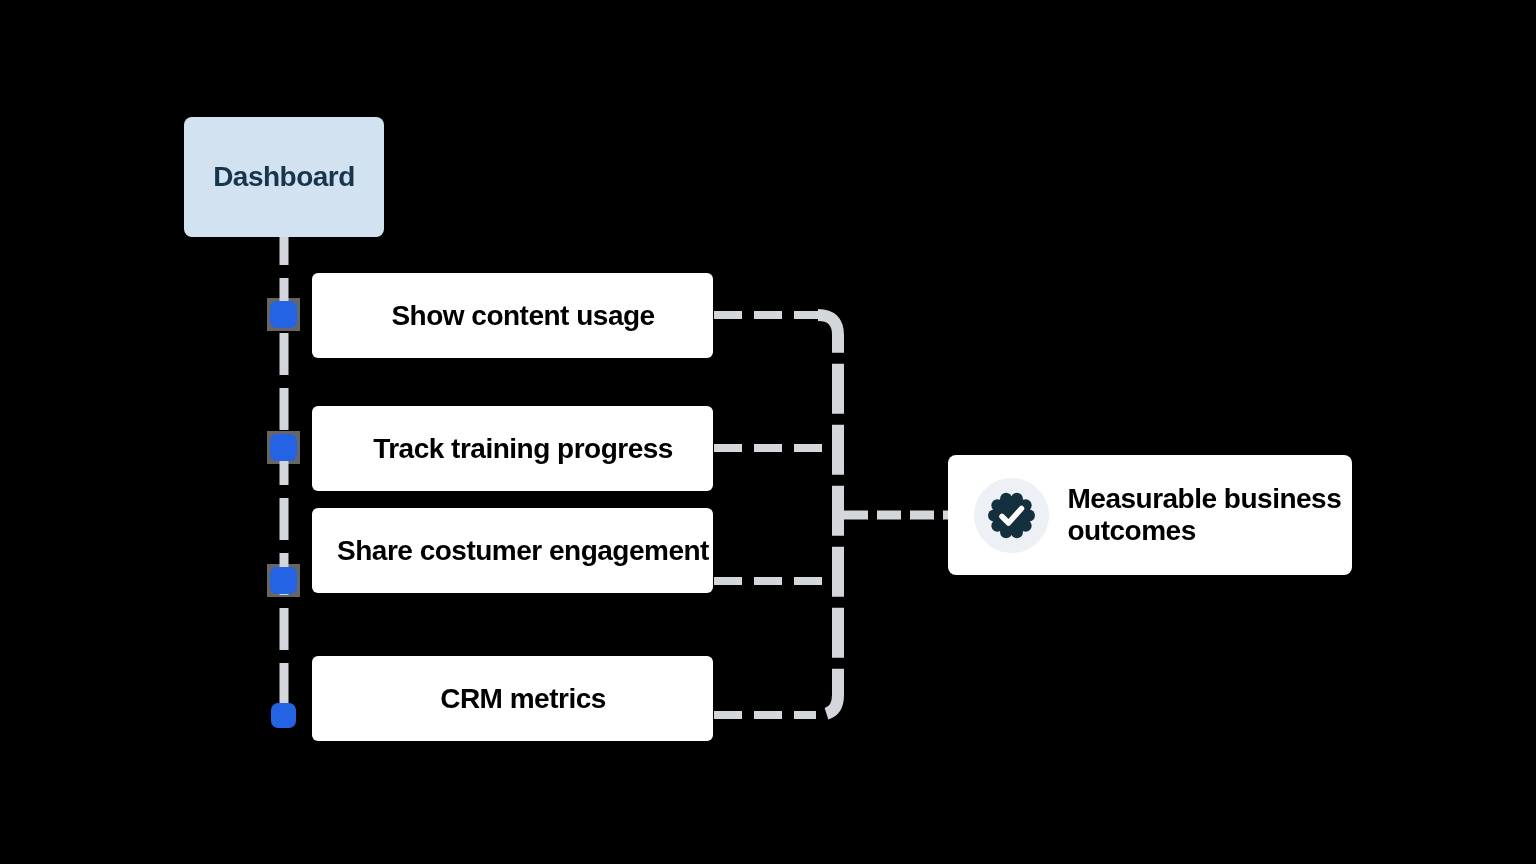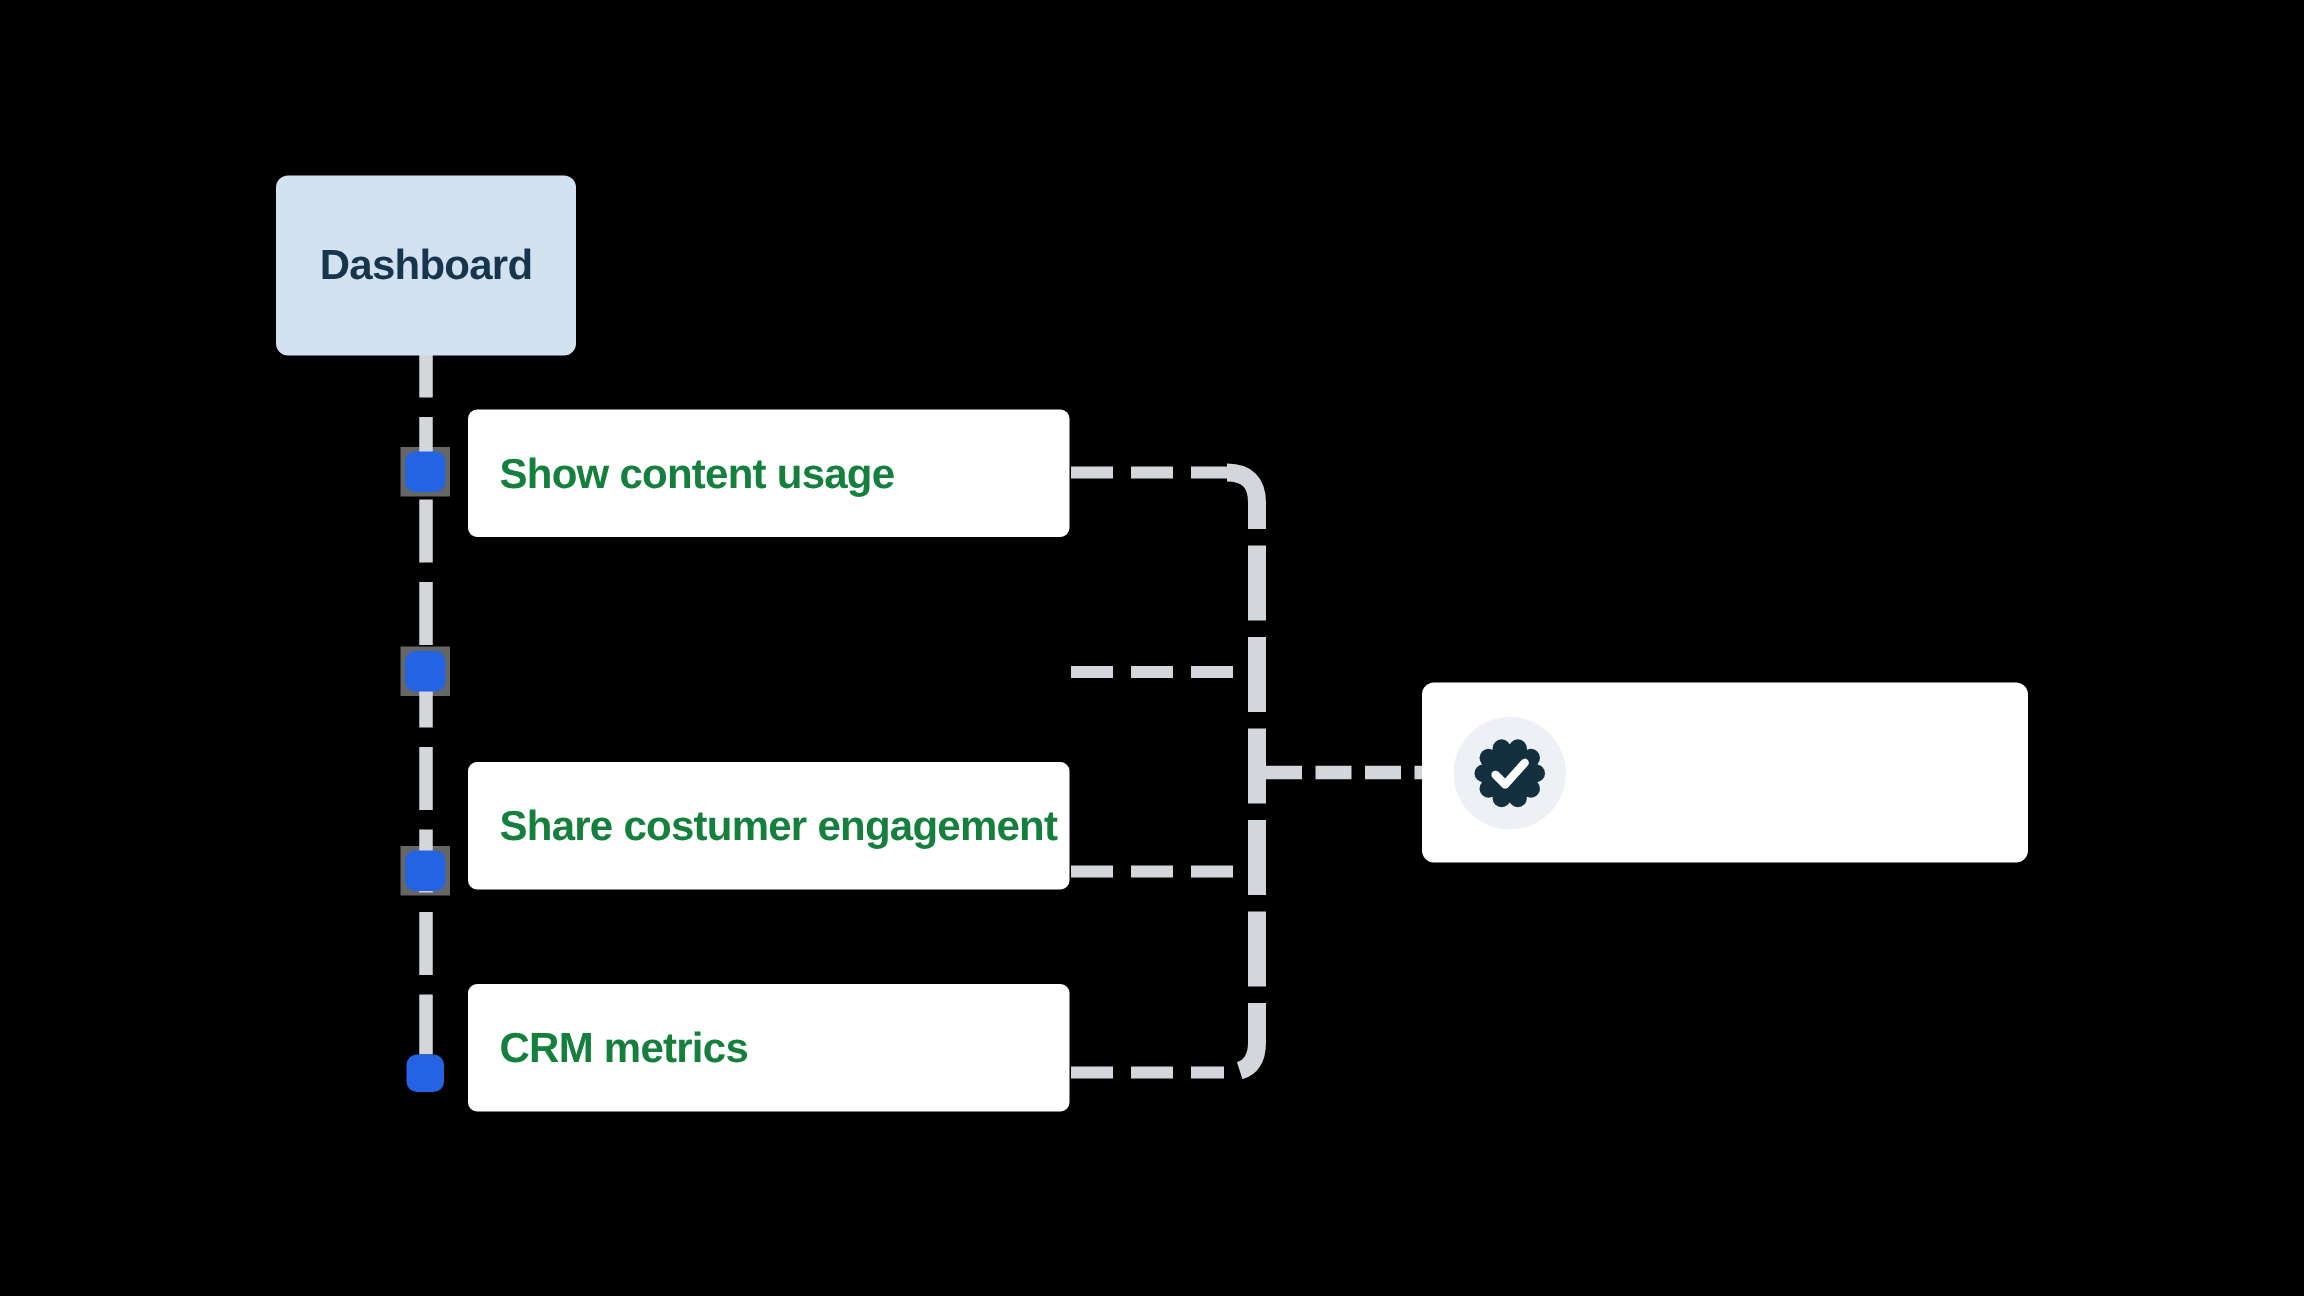--- a/index.html
+++ b/index.html
@@ -59,22 +59,23 @@
 
   
   .node {
     position: absolute;
     box-sizing: border-box;
     display: flex;
     align-items: center;
     font-weight: 700;
     font-size: 28px;
     letter-spacing: -0.5px;
-    color: #15803d;
+    color: #000000;
     z-index: 2;
+    justify-content: center;
   }
   .root-node {
     left: 184px;
     top: 117px;
     width: 200px;
     height: 120px;
     background: #d3e2f0;
     border-radius: 8px;
     justify-content: center;
     color: #17364e;
@@ -145,20 +146,23 @@
   <div class="marker-dot dot-3"></div>
   <div class="marker-dot dot-4"></div>
 
   <div class="node root-node">
     <span>Dashboard</span>
   </div>
 
   <div class="node item-node item-1">
     <span>Show content usage</span>
   </div>
+  <div class="node item-node item-2">
+    <span>Track training progress</span>
+  </div>
   <div class="node item-node item-3">
     <span>Share costumer engagement</span>
   </div>
   <div class="node item-node item-4">
     <span>CRM metrics</span>
   </div>
 
   <div class="node outcome-node">
     <svg class="badge-circle" viewBox="0 0 75 75">
       <circle cx="37.5" cy="37.5" r="37.5" fill="#edf0f4"></circle>
@@ -170,15 +174,16 @@
         <circle cx="32.09" cy="54.14" r="6"></circle>
         <circle cx="23.34" cy="47.79" r="6"></circle>
         <circle cx="20" cy="37.5" r="6"></circle>
         <circle cx="23.34" cy="27.21" r="6"></circle>
         <circle cx="32.09" cy="20.86" r="6"></circle>
         <circle cx="42.91" cy="20.86" r="6"></circle>
         <circle cx="51.66" cy="27.21" r="6"></circle>
       </g>
       <path d="M28 38.5 L34.5 45 L47.5 30.5" fill="none" stroke="#ffffff" stroke-width="5.5" stroke-linecap="round" stroke-linejoin="round"></path>
     </svg>
+    <span class="outcome-label">Measurable business outcomes</span>
   </div>
 
 </div>
 
 </body></html>

